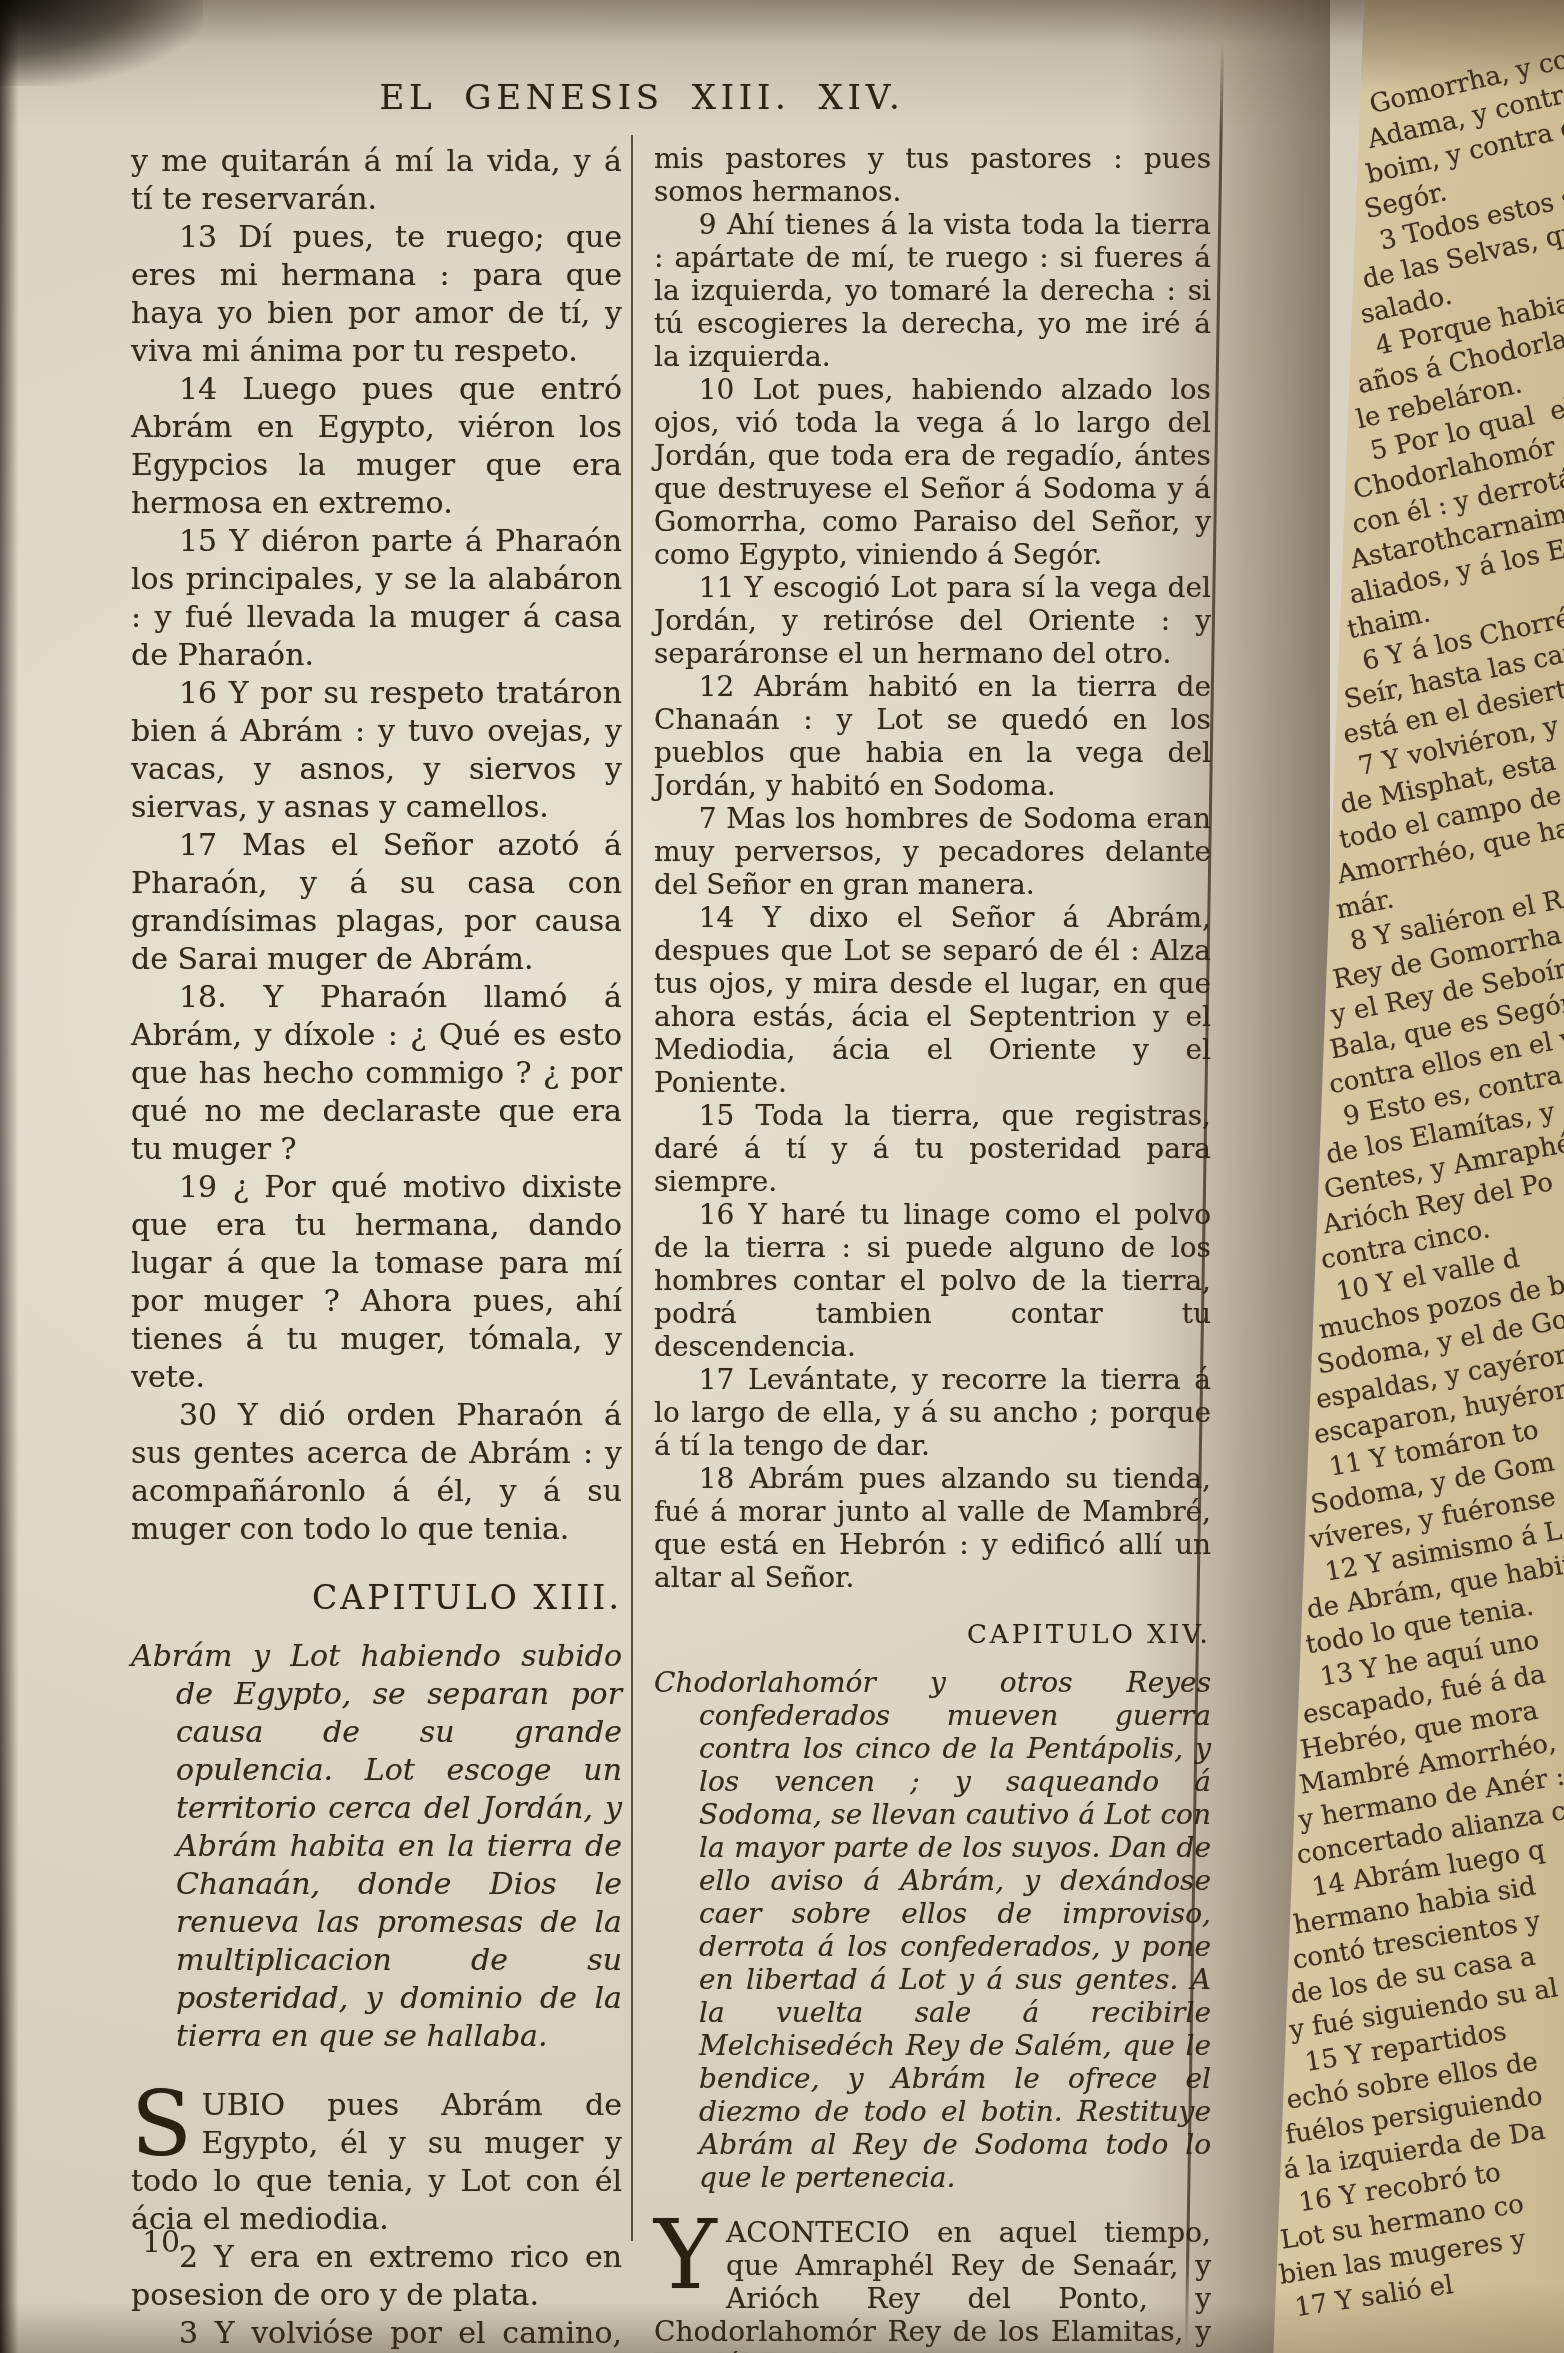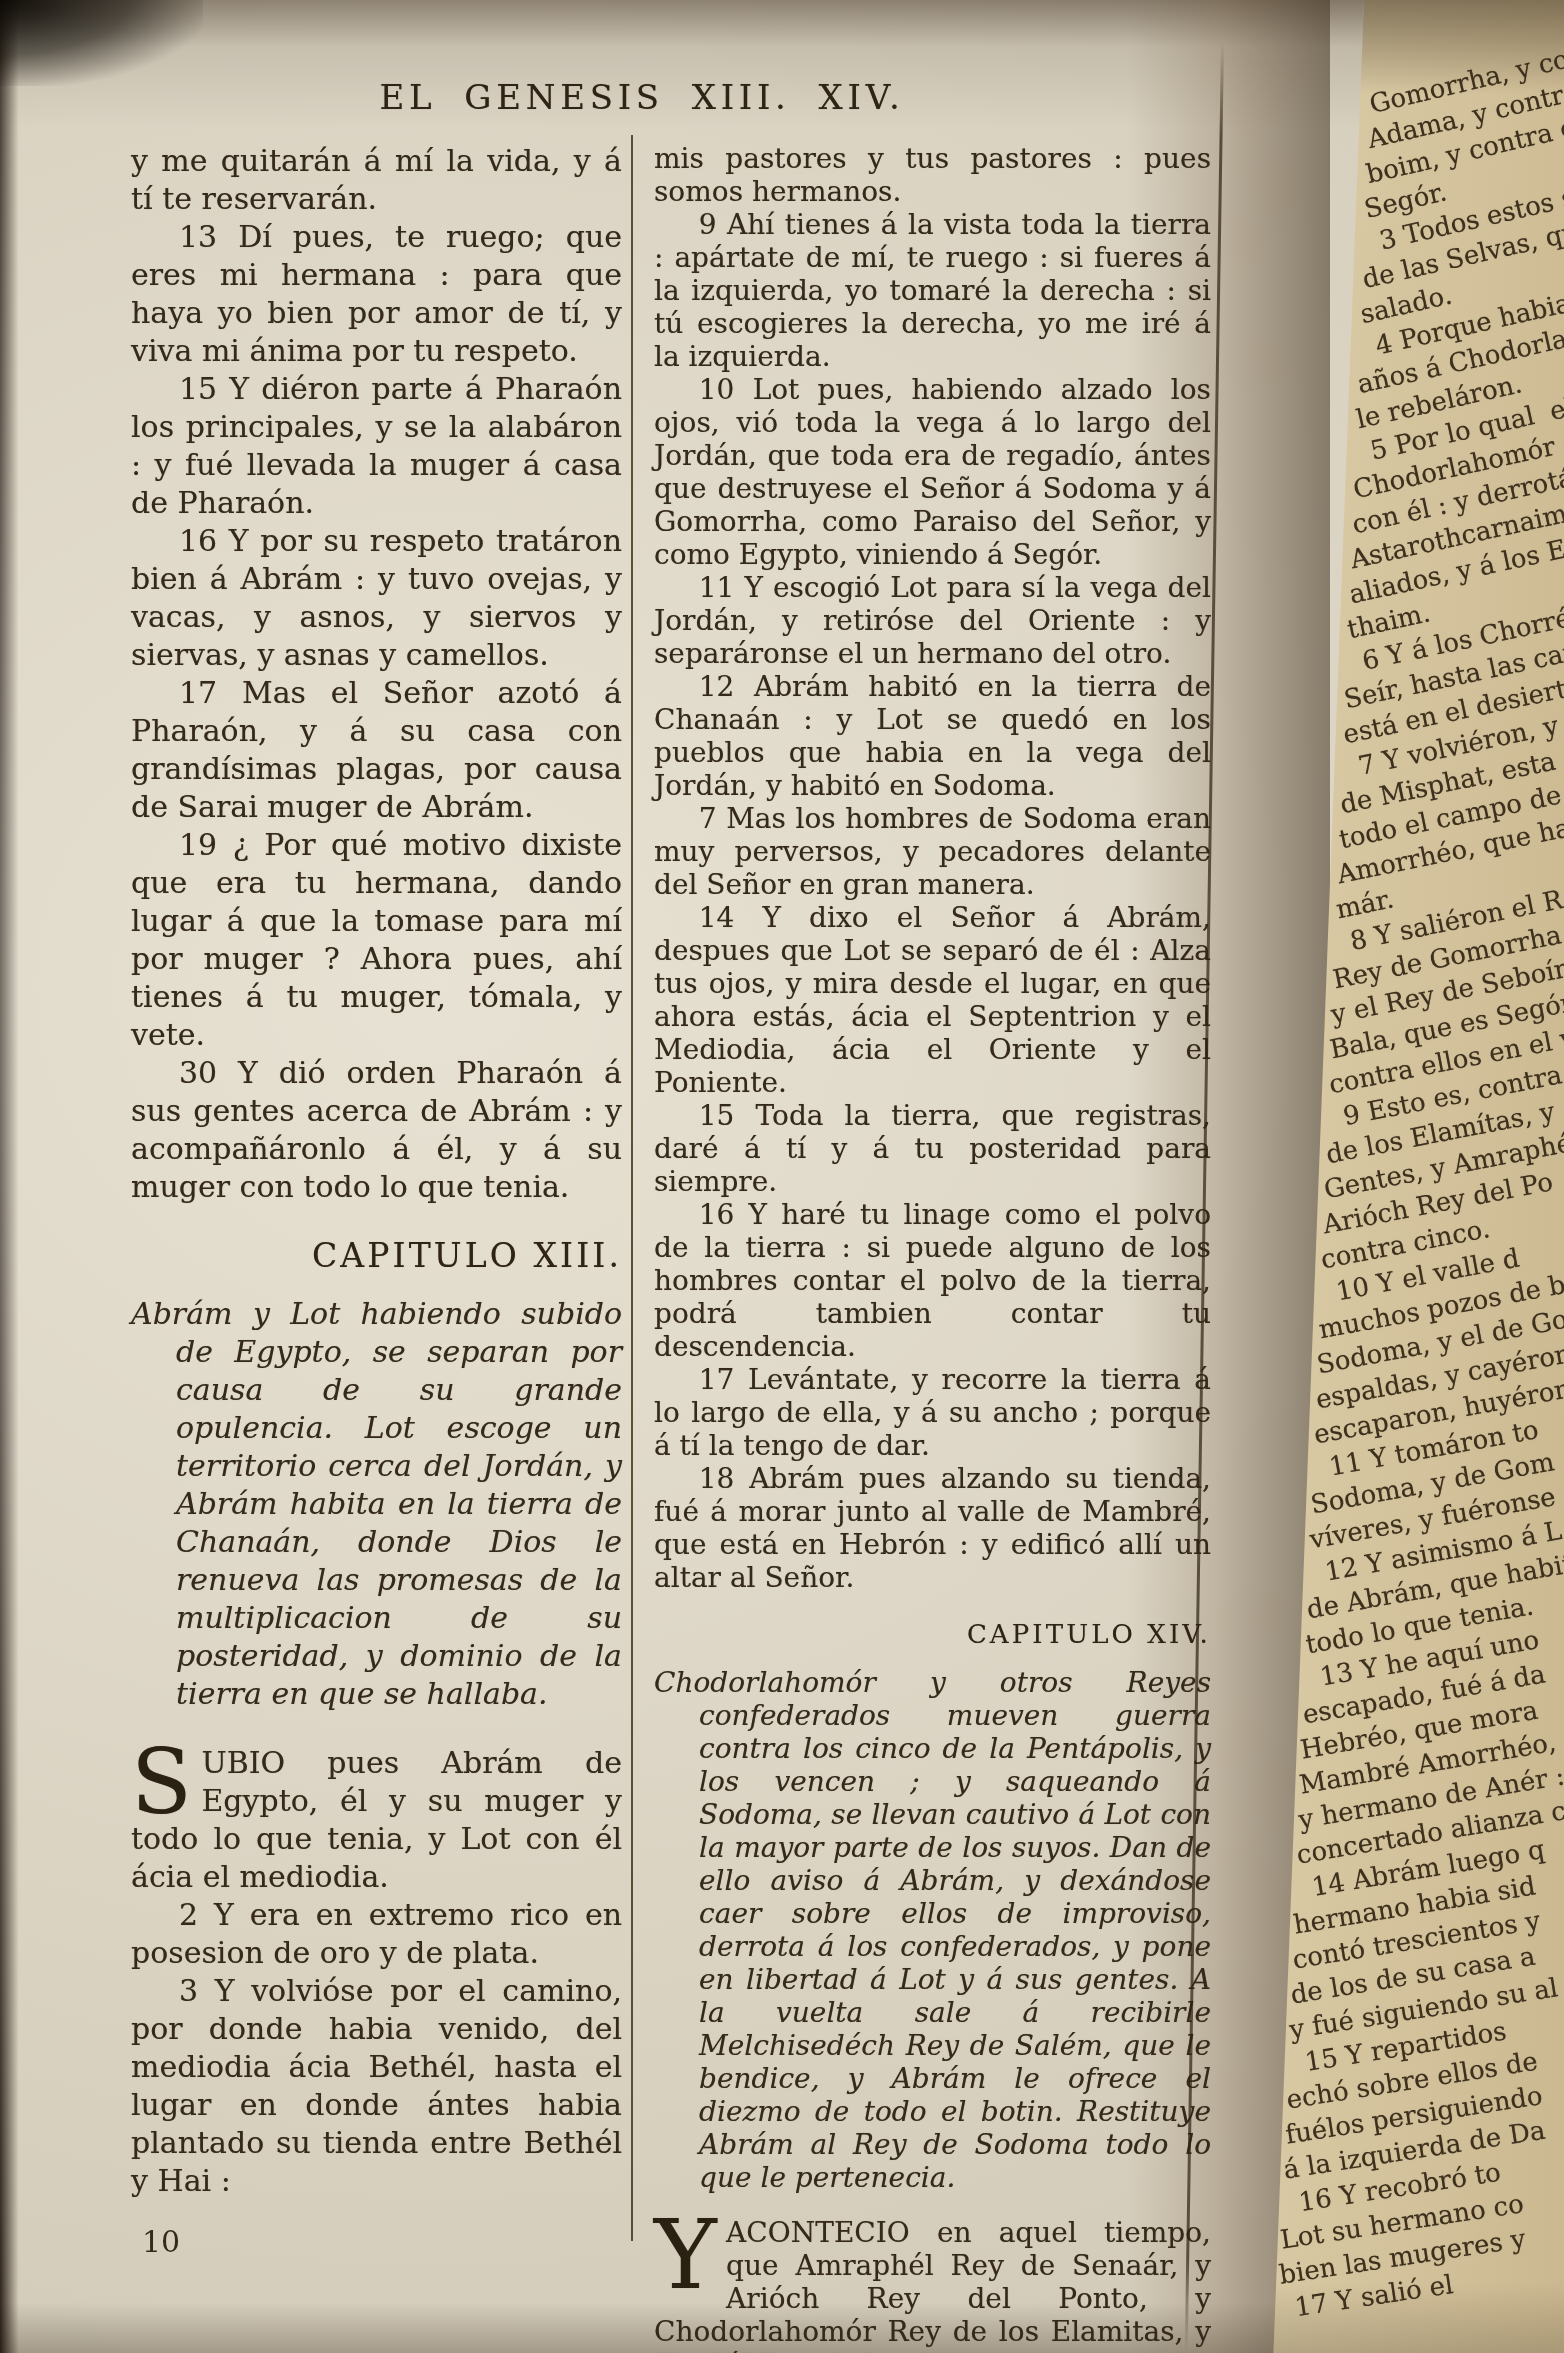--- a/index.html
+++ b/index.html
@@ -56,23 +56,25 @@
 <div class="stage">
   <div class="paper"></div>
   <div class="corner-tl"></div>
   <div class="gutter"></div>
 
   <div class="header">EL GENESIS XIII. XIV.</div>
 
   <div class="col col-left">
       <p class="verse no-indent">y me quitarán á mí la vida, y á tí te reservarán.</p>
       <p class="verse">13 Dí pues, te ruego; que eres mi hermana : para que haya yo bien por amor de tí, y viva mi ánima por tu respeto.</p>
+      <p class="verse">14 Luego pues que entró Abrám en Egypto, viéron los Egypcios la muger que era hermosa en extremo.</p>
       <p class="verse">15 Y diéron parte á Pharaón los principales, y se la alabáron : y fué llevada la muger á casa de Pharaón.</p>
       <p class="verse">16 Y por su respeto tratáron bien á Abrám : y tuvo ovejas, y vacas, y asnos, y siervos y siervas, y asnas y camellos.</p>
       <p class="verse">17 Mas el Señor azotó á Pharaón, y á su casa con grandísimas plagas, por causa de Sarai muger de Abrám.</p>
+      <p class="verse">18. Y Pharaón llamó á Abrám, y díxole : ¿ Qué es esto que has hecho commigo ?  ¿ por qué no me declaraste que era tu muger ?</p>
       <p class="verse">19 ¿ Por qué motivo dixiste que era tu hermana, dando lugar á que la tomase para mí por muger ?   Ahora pues, ahí tienes á tu muger, tómala, y vete.</p>
       <p class="verse">30 Y dió orden Pharaón á sus gentes acerca de Abrám : y acompañáronlo á él, y á su muger con todo lo que tenia.</p>
       <h2 class="chapter-heading">CAPITULO XIII.</h2>
       <p class="summary">Abrám y Lot habiendo subido de Egypto, se separan por causa de su grande opulencia. Lot escoge un territorio cerca del Jordán, y Abrám habita en la tierra de Chanaán, donde Dios le renueva las promesas de la multiplicacion de su posteridad, y dominio de la tierra en que se hallaba.</p>
       <p class="verse no-indent"><span class="initial">S</span>UBIO pues Abrám de Egypto, él y su muger y todo lo que tenia, y Lot con él ácia el mediodia.</p>
       <p class="verse">2 Y era en extremo rico en posesion de oro y de plata.</p>
       <p class="verse">3 Y volvióse por el camino, por donde habia venido, del mediodia ácia Bethél, hasta el lugar en donde ántes habia plantado su tienda entre Bethél y Hai :</p>
     </div>
   <div class="divider"></div>
   <div class="col col-right">

